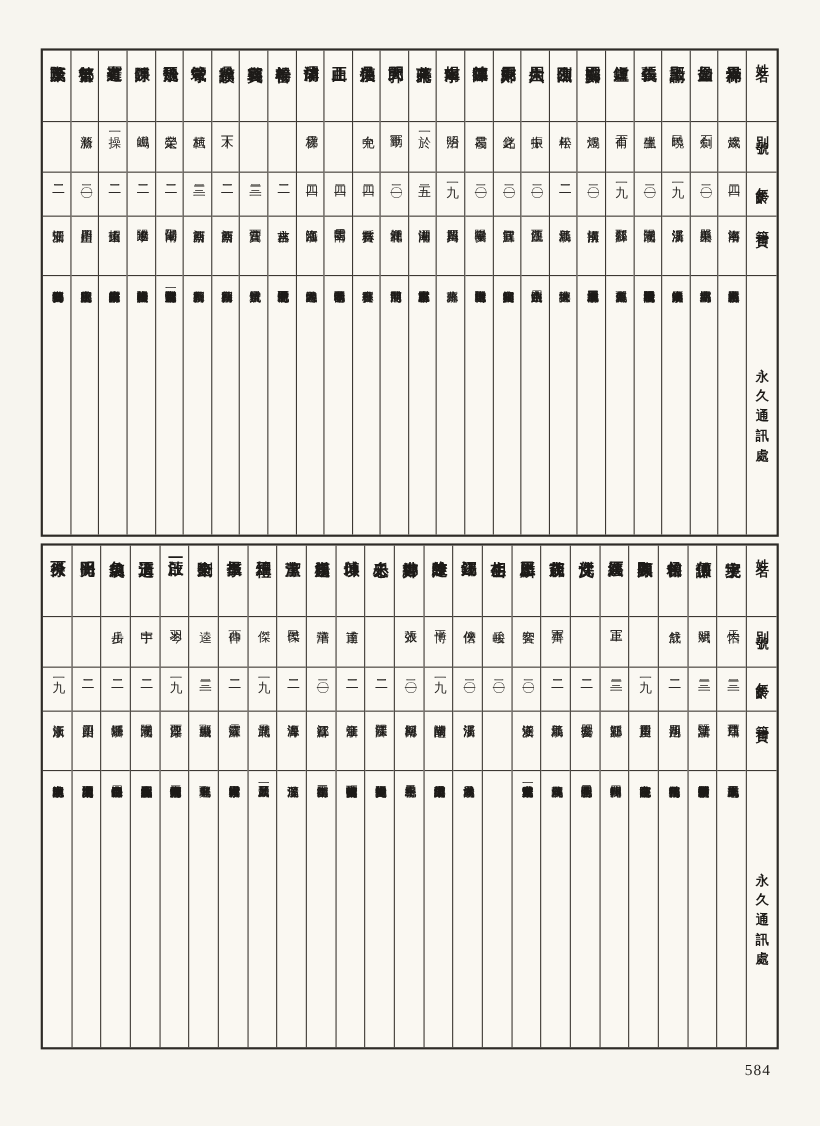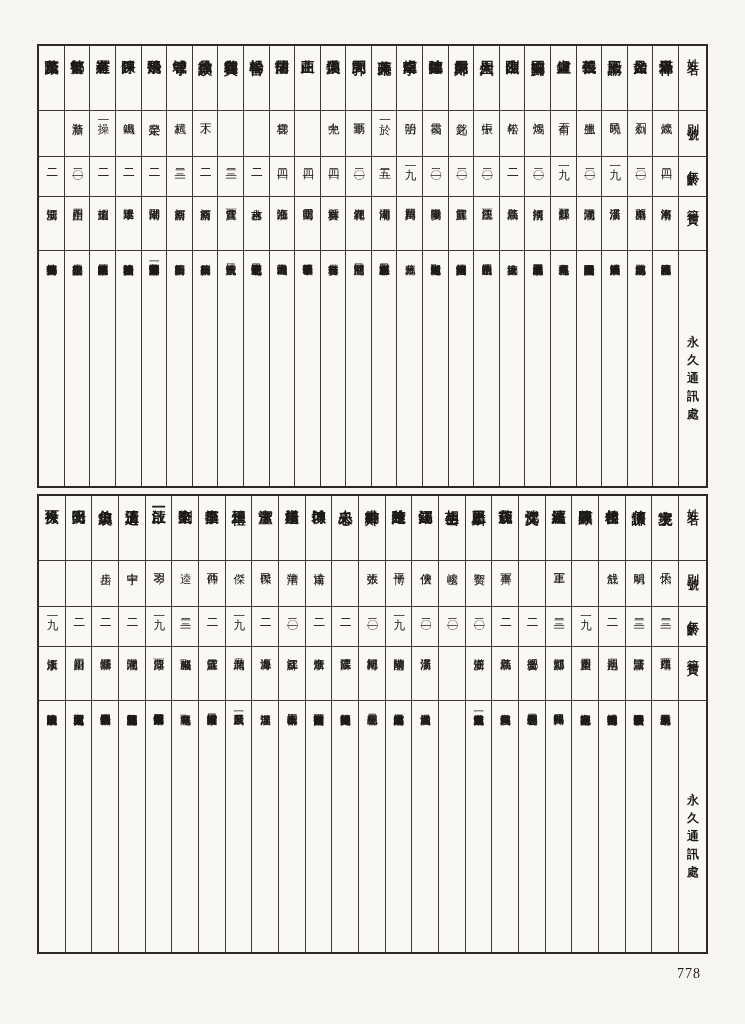--- a/index.html
+++ b/index.html
@@ -908,13 +908,13 @@
         <div class="cell c-native native">
           <span class="vtxt">浙江永康</span>
         </div>
         <div class="cell c-addr addr">
           <span class="vtxt">永康城內永寧坊隆記號轉</span>
         </div>
       </div>
     </div>
 </div>
 
-<div class="page-number">778</div>
+<div class="page-number">584</div>
 
 </body></html>

